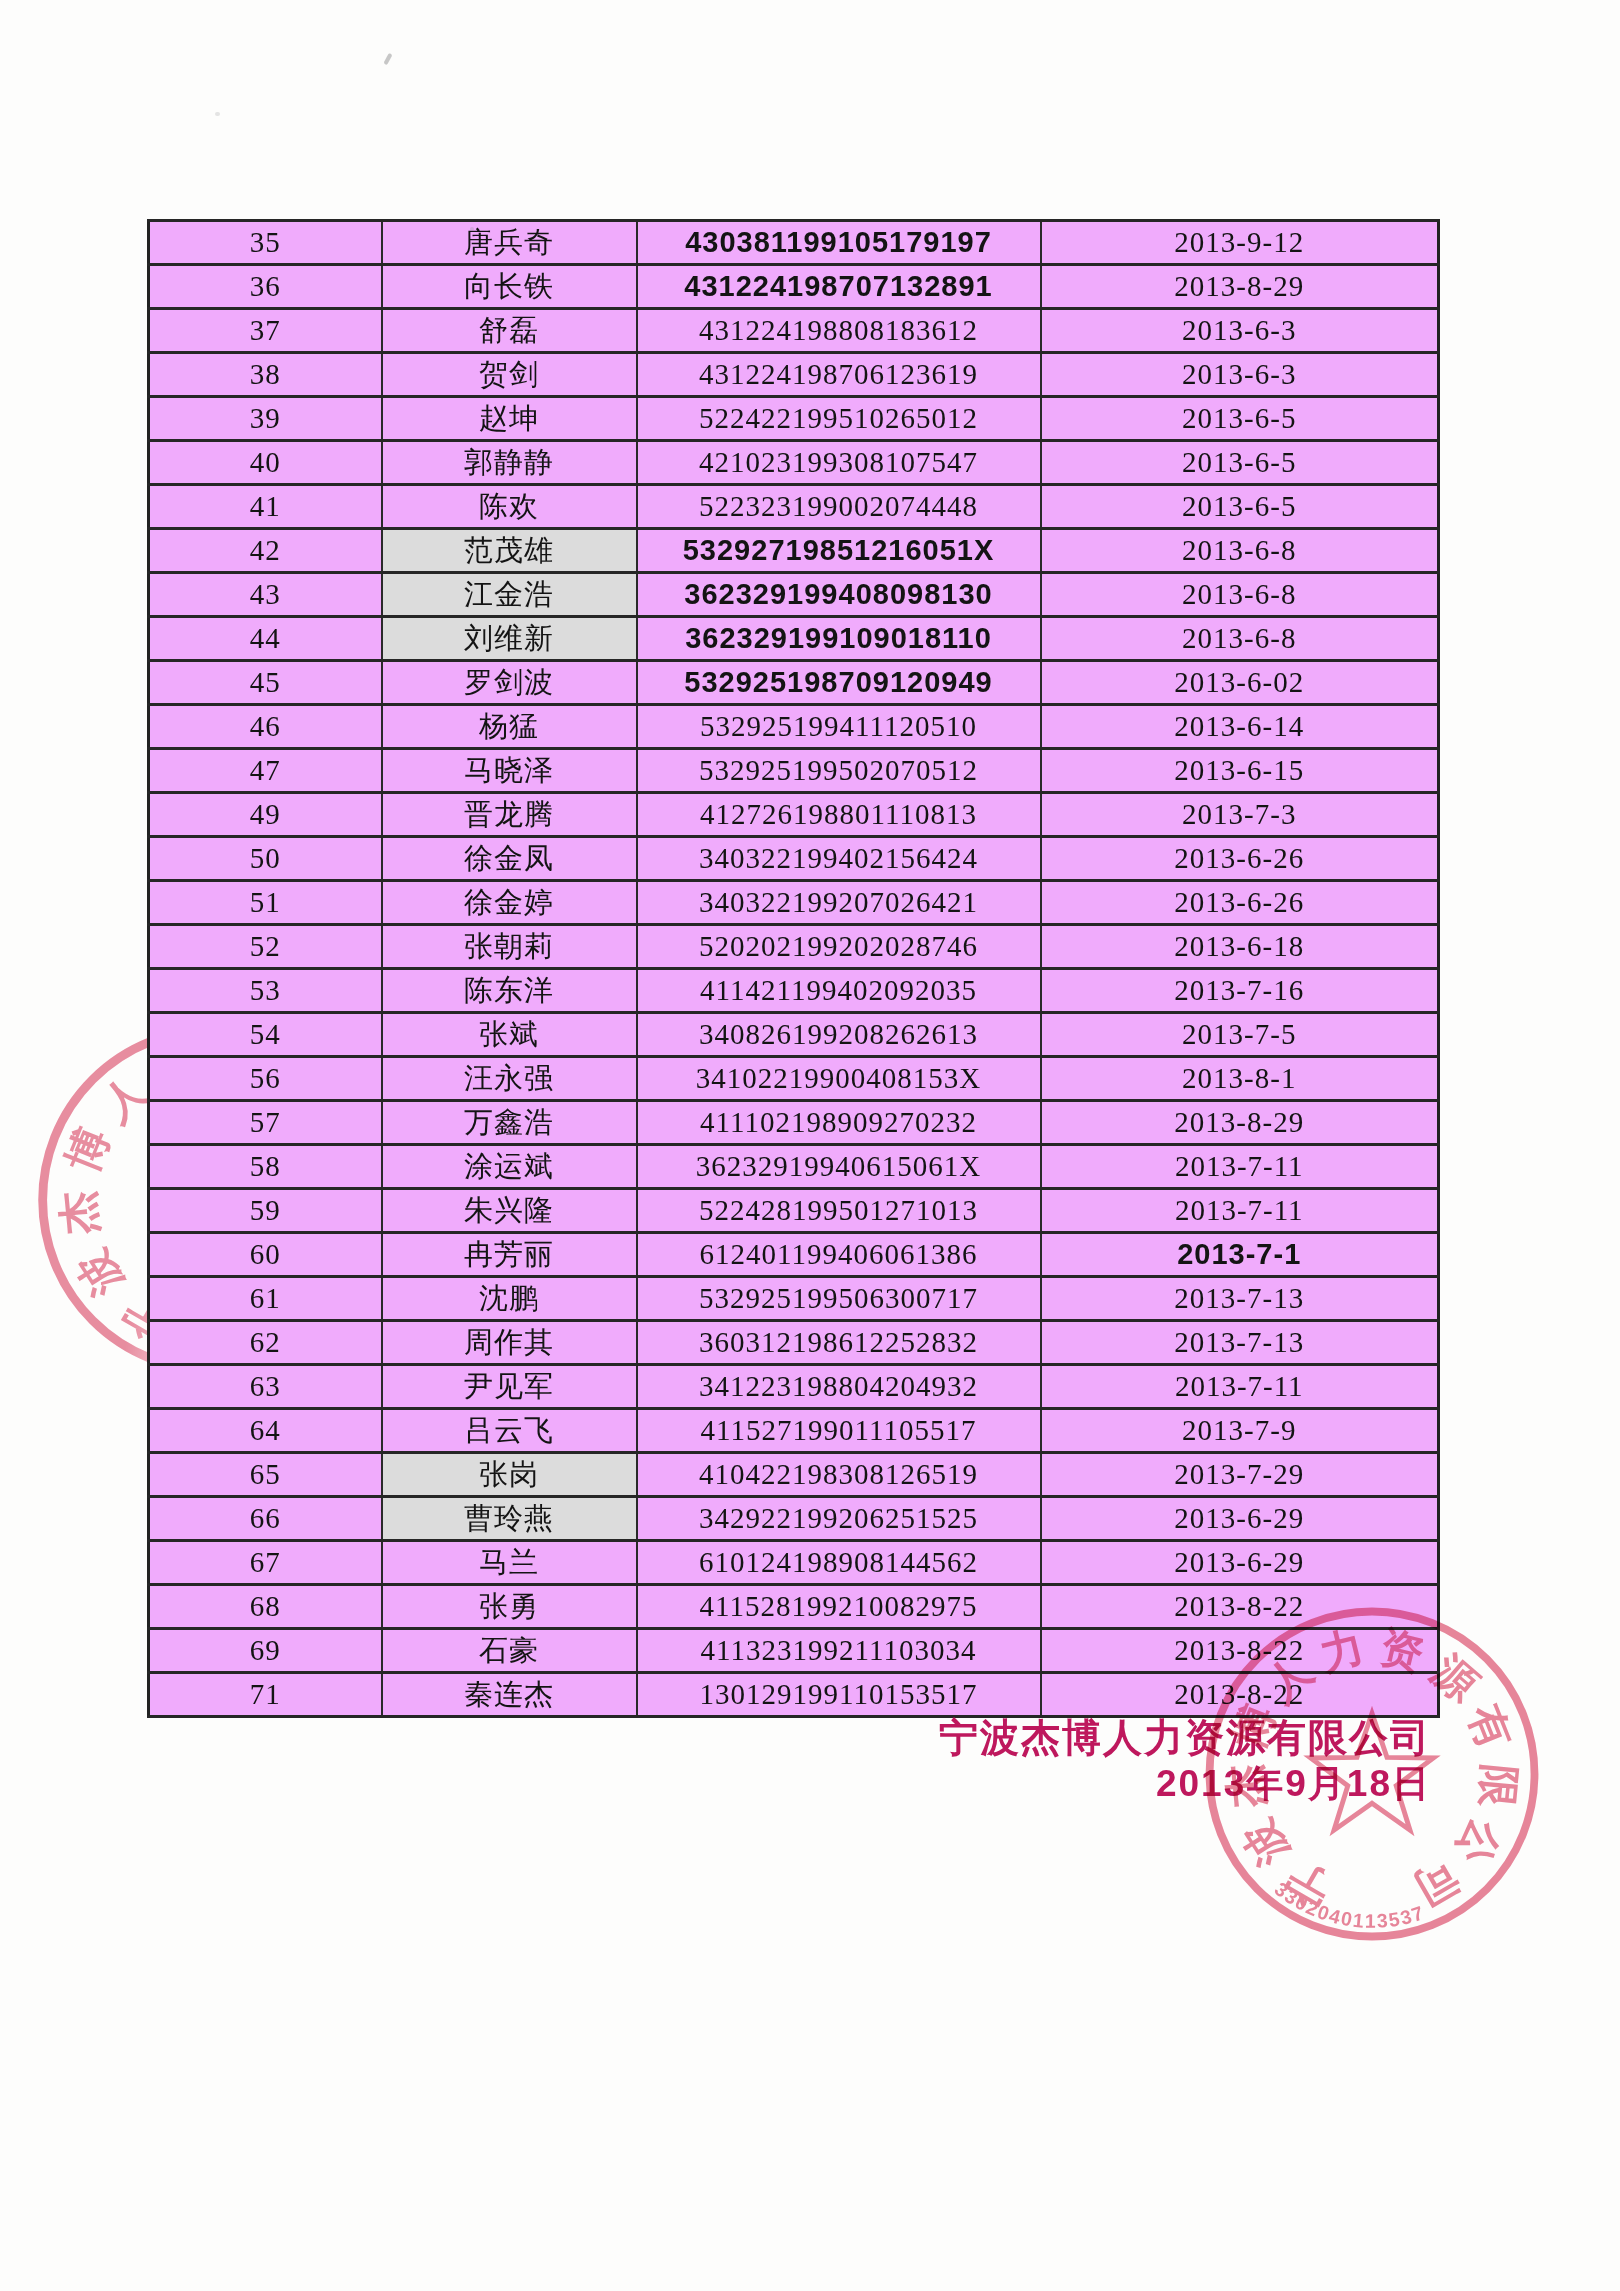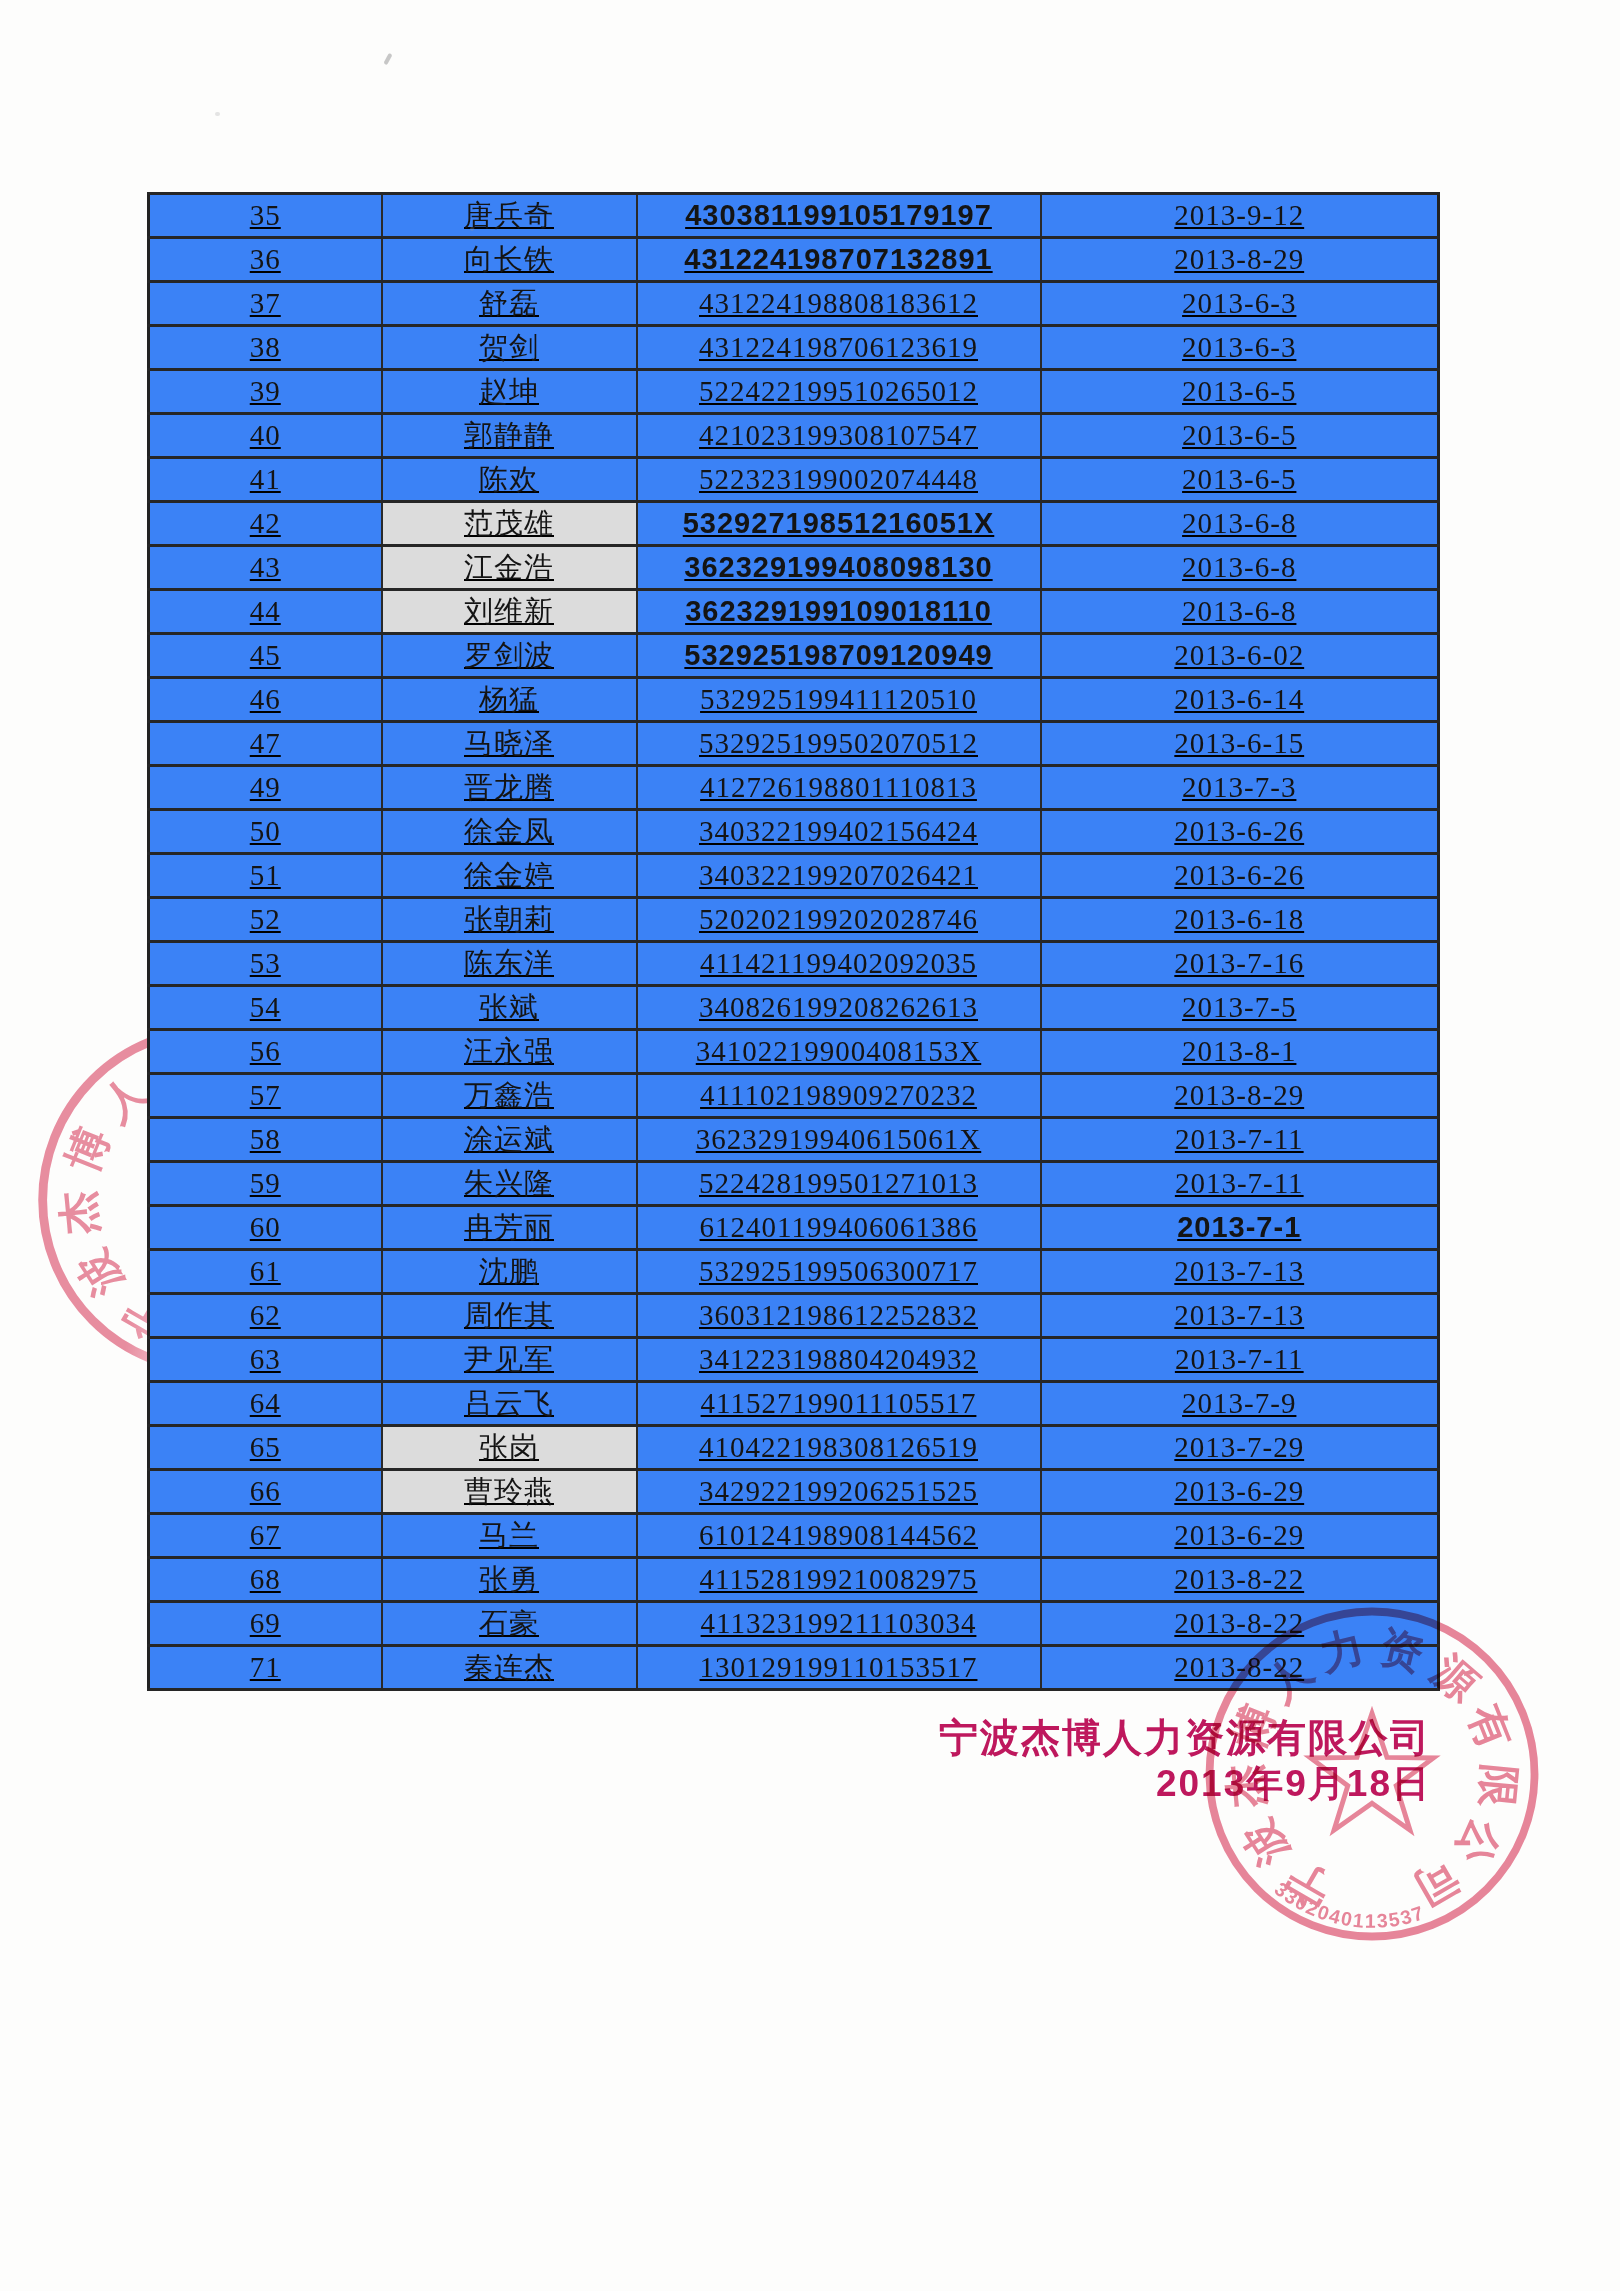--- a/index.html
+++ b/index.html
@@ -7,24 +7,23 @@
     width:1620px;height:2292px;
     background:#ffffff;
     font-family:"Liberation Serif", serif;
   }
   .page{
     position:relative;width:1620px;height:2292px;overflow:hidden;
     background:#fdfdfc;
   }
   
   table.roster{
-    position:absolute;left:147px;top:192px;width:1290px;
+    position:absolute;left:147px;top:219px;width:1290px;
     border-collapse:collapse;table-layout:fixed;
-    background:#3b82f6;
-    text-decoration:underline;
+    background:#f0abfc;
   }
   table.roster td{
     border-left:2.9px solid #2a2a2a;
     border-right:2.9px solid #2a2a2a;
     border-top:3.9px solid #262626;
     border-bottom:3.9px solid #262626;
     height:41px;padding:0;
     text-align:center;vertical-align:middle;
     color:#141414;
     font-size:29px;

